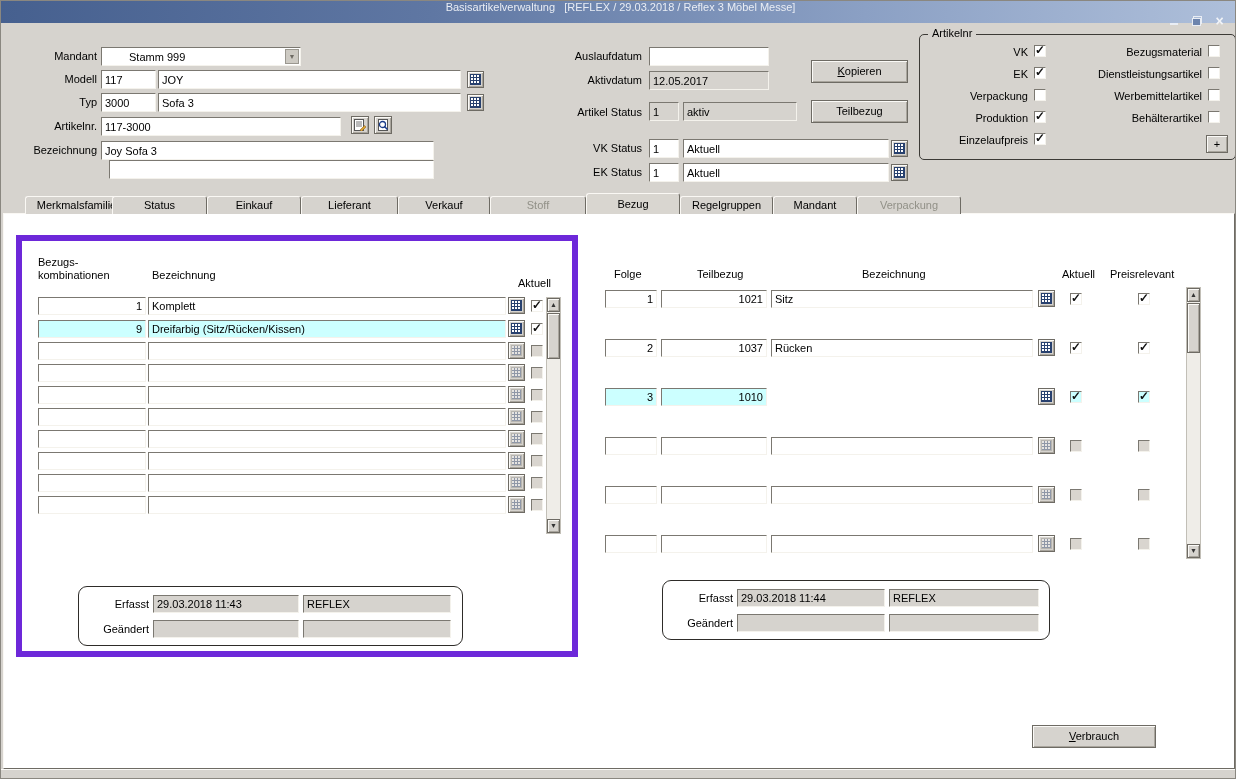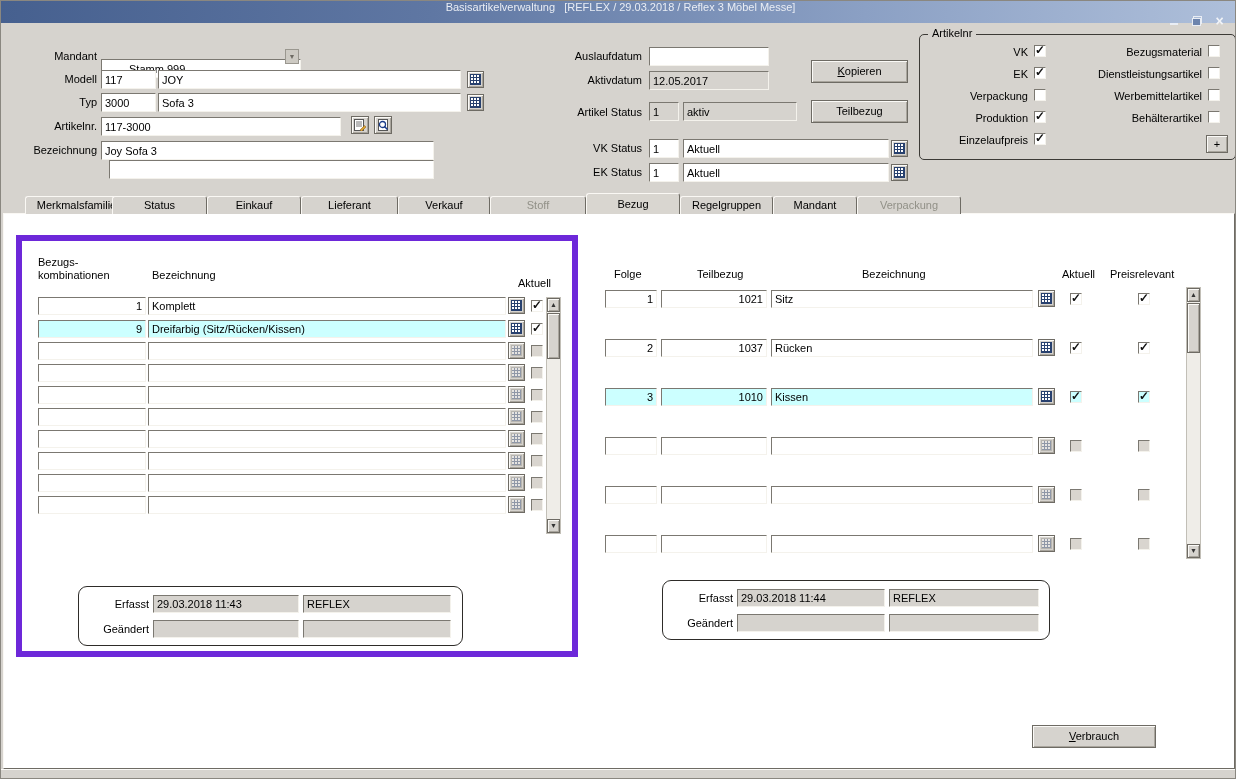--- a/index.html
+++ b/index.html
@@ -90,21 +90,21 @@
       <span class="win-btn">
           <span class="ic-restore"></span>
         </span>
       <span class="win-btn">
           <span class="ic-close">×</span>
         </span>
     </span>
   </div>
 
   <div class="lbl ra" style="left:20px;top:49px;width:76px">Mandant</div>
-  <input class="fld" style="left: 100px; top: 58px; width: 200px; padding-left: 27px;" value="Stamm 999">
+  <input class="fld" style="left: 100px; top: 46px; width: 200px; padding-left: 27px;" value="Stamm 999">
   <div class="combo-btn" style="left:284px;top:48px">▼</div>
 
   <div class="lbl ra" style="left:20px;top:72px;width:76px">Modell</div>
   <input class="fld" style="left: 100px; top: 69px; width: 55px;" value="117">
   <input class="fld" style="left: 157px; top: 69px; width: 303px;" value="JOY">
   <div class="lov" style="left:466px;top:70px">
       <span class="ico"></span>
     </div>
 
   <div class="lbl ra" style="left:20px;top:95px;width:76px">Typ</div>
@@ -329,21 +329,20 @@
         <input class="fld" style="left: 179px; width: 262px;" value="Rücken">
         <div class="lov" style="left:446px;top:0">
             <span class="ico"></span>
           </div>
         <span class="cb checked" style="left:478px;top:3px"></span>
         <span class="cb checked" style="left:546px;top:3px"></span>
       </div>
       <div class="lrow" style="top:153px">
         <input class="fld ra sel" style="left: 13px; width: 52px;" value="3">
         <input class="fld ra sel" style="left: 69px; width: 106px;" value="1010">
-        <input class="fld sel" style="left: 179px; width: 262px;" value="Kissen">
         <div class="lov" style="left:446px;top:0">
             <span class="ico"></span>
           </div>
         <span class="cb checked sel" style="left:478px;top:3px"></span>
         <span class="cb checked sel" style="left:546px;top:3px"></span>
       </div>
       <div class="lrow" style="top:202px">
         <input class="fld ra" style="left: 13px; width: 52px;">
         <input class="fld ra" style="left: 69px; width: 106px;">
         <input class="fld" style="left: 179px; width: 262px;">

